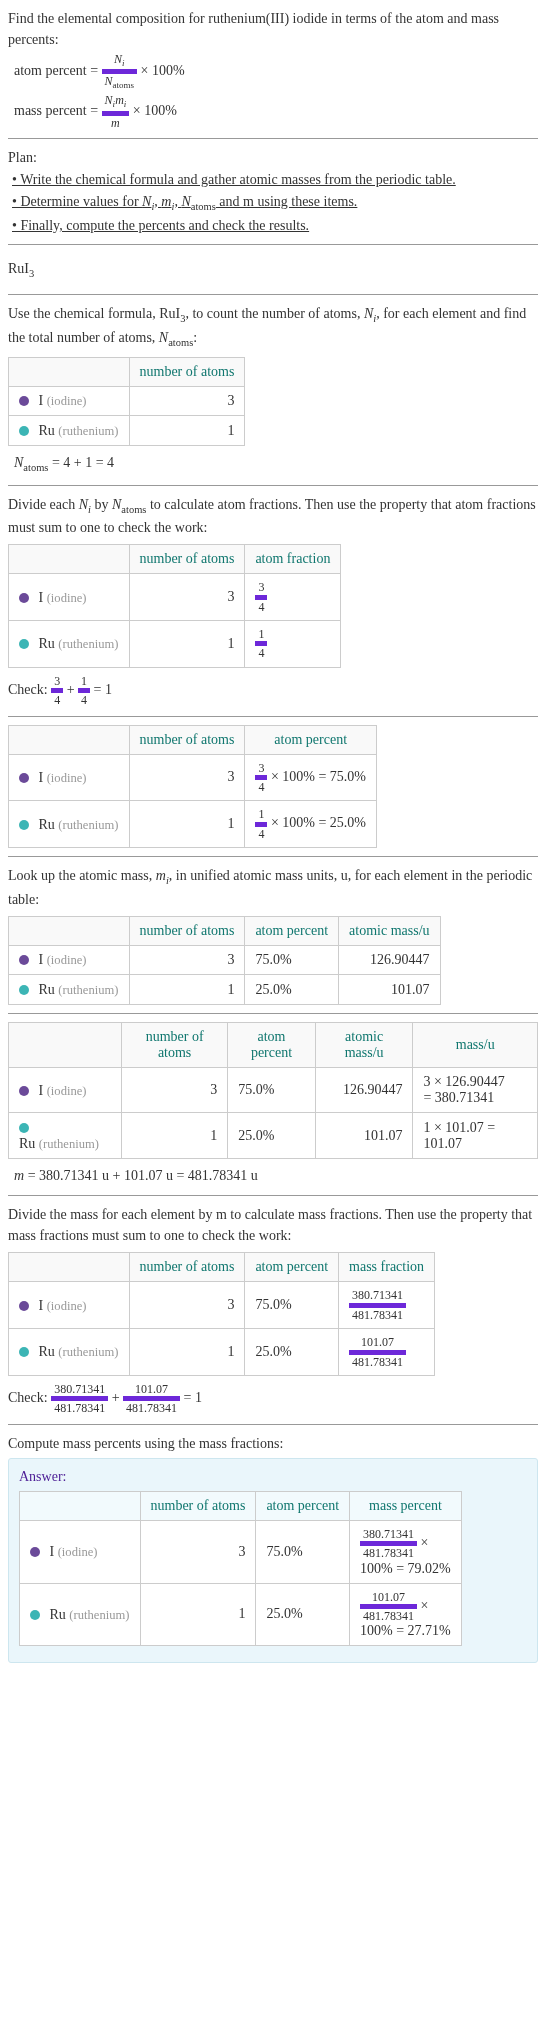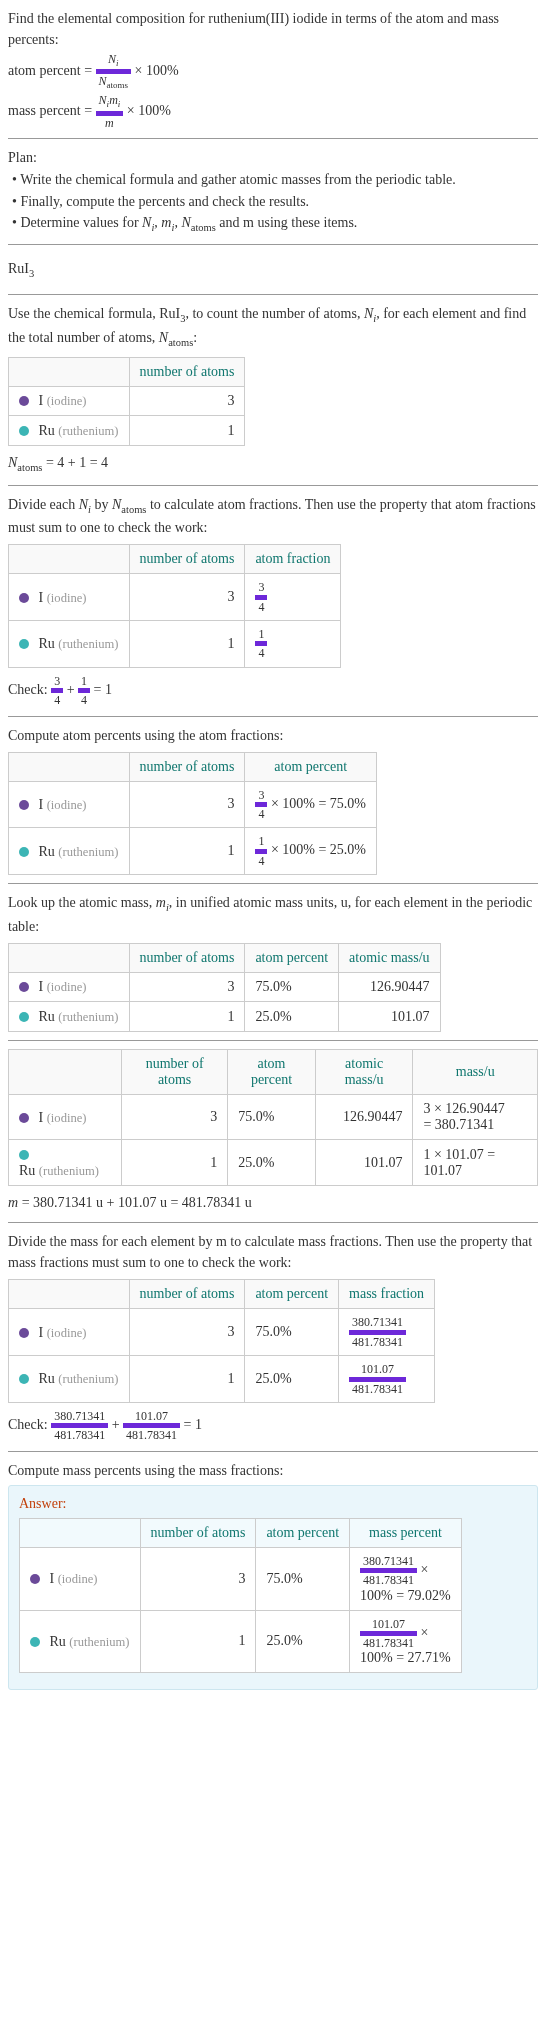--- a/index.html
+++ b/index.html
@@ -21,21 +21,21 @@
 .frac {
   display: inline-block;
   vertical-align: middle;
   text-align: center;
   font-size: 12px;
 }
 .frac .num { display: block; border-bottom: 5px solid #6d28d9; padding: 0 3px; line-height: 1.2; }
 .frac .den { display: block; padding: 0 3px; line-height: 1.2; }
 sub { font-size: 0.75em; vertical-align: sub; }
 i { font-style: italic; }
-.bullet-list { margin-left: 4px; }
+.bullet-list { margin-left: 4px; text-decoration: underline; }
 .bullet-list .bitem { margin-bottom: 2px; line-height: 1.4; }
 table.data {
   border-collapse: collapse;
   margin: 6px 0;
 }
 table.data th, table.data td {
   border: 1px solid #ccc;
   padding: 6px 10px;
   text-align: left;
   font-weight: normal;
@@ -60,24 +60,24 @@
 .elabel { display: inline-block; vertical-align: middle; font-family: Liberation Serif, serif; }
 .elabel .sym { color: #333; }
 .elabel .ename { color: #999; font-size: 0.9em; }
 .check { margin: 4px 0 8px 0; }
 .answer-box {
   background: #eaf6fb;
   border: 1px solid #cde6ef;
   border-radius: 3px;
   padding: 10px;
 }
-.answer-box .label { color: #c2410c; margin-bottom: 6px; }
+.answer-box .label { color: #4c1d95; margin-bottom: 6px; }
 .answer-box table.data { background: #fff; }
 .answer-box table.data th { background: #f2fafd; }
-.eq-row { margin: 2px 0; line-height: 1.6; }
+.eq-row { margin: 2px 6px; line-height: 1.6; }
 </style>
 </head>
 <body>
 
 <div class="section">
   <div class="section-text">Find the elemental composition for ruthenium(III) iodide in terms of the atom and mass percents:</div>
   <div class="eq-row">
     <span>atom percent =</span>
     <span class="frac">
       <span class="num"><i>N<sub>i</sub></i></span>
@@ -93,24 +93,24 @@
     </span>
     <span> × 100%</span>
   </div>
 </div>
 <hr class="rule">
 
 <div class="section">
   <div class="section-text">Plan:</div>
   <div class="bullet-list">
     <div class="bitem">• Write the chemical formula and gather atomic masses from the periodic table.</div>
-    <div class="bitem">• Finally, compute the percents and check the results.</div>
     <div class="bitem">
       <span>• Determine values for </span><i>N<sub>i</sub></i>, <i>m<sub>i</sub></i>, <i>N</i><sub>atoms</sub><span> and m using these items.</span>
     </div>
+    <div class="bitem">• Finally, compute the percents and check the results.</div>
   </div>
 </div>
 <hr class="rule">
 
 <div class="section">
   <div class="formula">
     <span>RuI</span><sub>3</sub>
   </div>
 </div>
 <hr class="rule">
@@ -184,21 +184,20 @@
     <span>Check: </span>
     <span class="frac"><span class="num">3</span><span class="den">4</span></span>
     <span> + </span>
     <span class="frac"><span class="num">1</span><span class="den">4</span></span>
     <span> = 1</span>
   </div>
 </div>
 <hr class="rule">
 
 <div class="section">
-  <div class="section-text">Compute atom percents using the atom fractions:</div>
   <table class="data">
     <tbody>
         <tr>
       <th></th>
       <th>number of atoms</th>
       <th>atom percent</th>
     </tr>
     <tr>
       <td>
         <span class="color-dot dot-i"></span>

